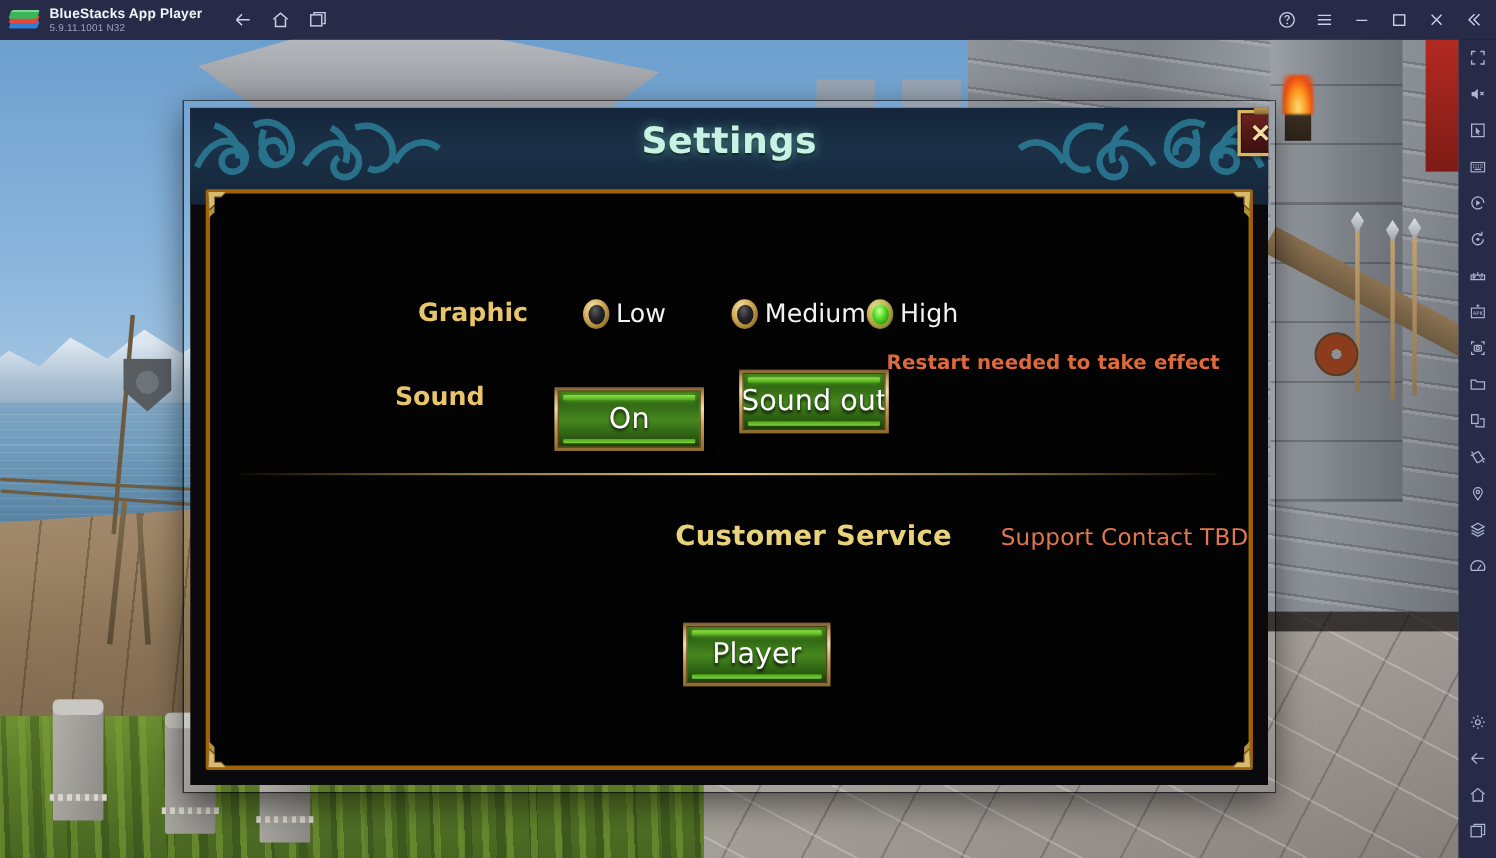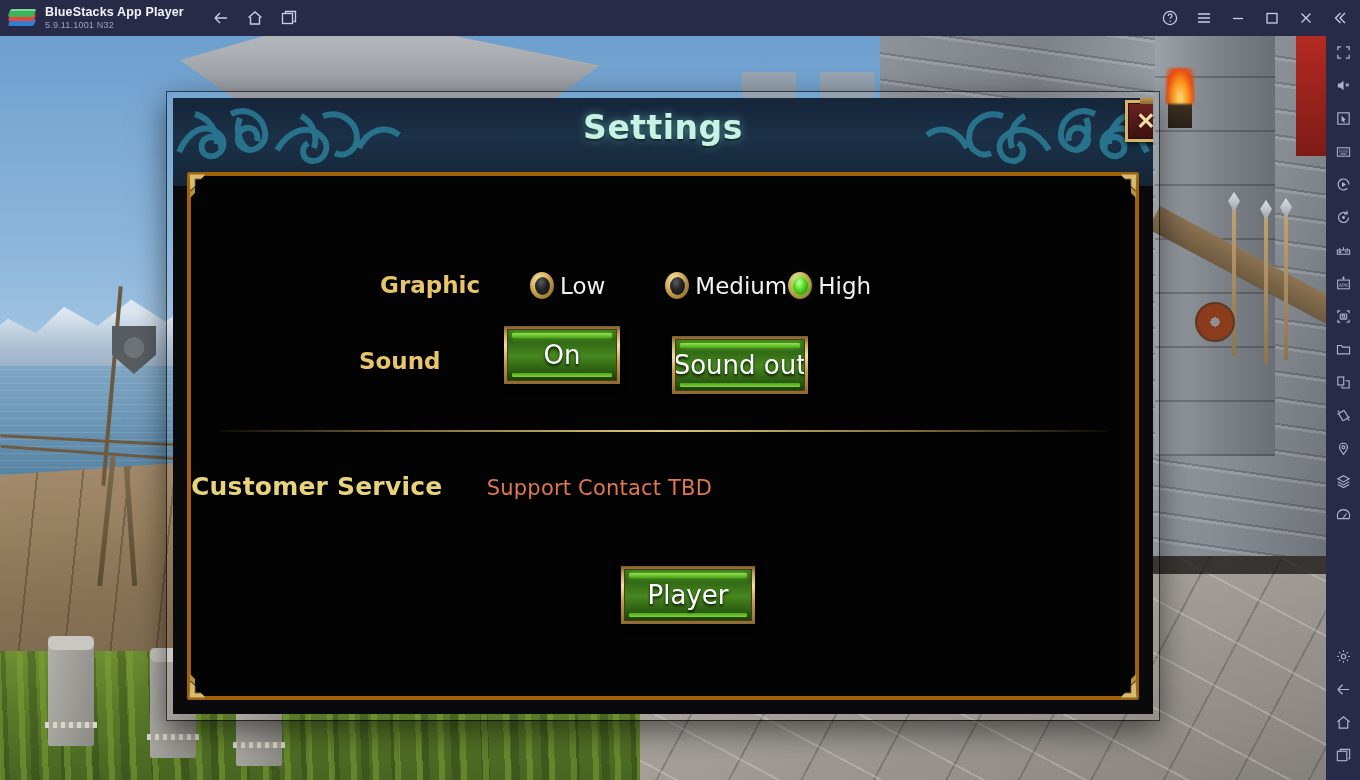--- a/index.html
+++ b/index.html
@@ -280,30 +280,30 @@
   .gbtn .inner:after{
     content:""; position:absolute; left:4px; right:4px; bottom:3px; height:4px;
     background:linear-gradient(#4da519,#7ed23c); border-radius:1px;
   }
   .gbtn .glabel{
     position:relative; z-index:2; color:#fff; font-size:26px;
     font-family:"DejaVu Sans", sans-serif;
     text-shadow:0 2px 3px rgba(0,0,0,.85);
     white-space:nowrap;
   }
-  .btn-on{ position:absolute; left:313px; top:150px;  width:116px; height:58px; }
+  .btn-on{ position:absolute; left:313px; top:176px;  width:136px; height:58px; }
   .btn-signout{ position:absolute; left:481px; top:160px; width:136px; height:58px; }
   .btn-account{ position:absolute; left:430px; top:390px; width:134px; height:58px; }
 
   .divider{
     position:absolute; left:28px; right:28px; top:254px; height:2px;
     background:linear-gradient(90deg, rgba(190,155,70,.05) 0%, rgba(215,180,95,.6) 22%,
                #e3c87d 50%, rgba(215,180,95,.6) 78%, rgba(190,155,70,.05) 100%);
   }
-  .cs-row{ position:absolute; left:0; right:0; top:296px; text-align:left; }
+  .cs-row{ position:absolute; left:0; right:0; top:296px; text-align:right; }
   .cs-label{
     color:#e8d27a; font-size:25px; font-weight:bold; letter-spacing:.2px;
     font-family:"DejaVu Sans", sans-serif;
     text-shadow:0 1px 2px rgba(0,0,0,.9);
   }
   .cs-value{
     color:#e0774e; font-size:21px; margin-left:40px; letter-spacing:.2px;
     font-family:"DejaVu Sans", sans-serif;
   }
 </style>
@@ -606,20 +606,21 @@
         </div>
         <span class="rad-gap2"></span>
         <div class="radio-item">
           <span class="radio on">
               <i></i>
             </span>
           <span class="radio-lbl">High</span>
         </div>
       </div>
 
+      <div class="warn">Restart needed to take effect</div>
 
       <div class="row row-sound">
         <span class="lbl-gold">Sound</span>
       </div>
 
       <div class="gbtn btn-on">
         <div class="inner">
           <span class="glabel">On</span>
         </div>
       </div>

